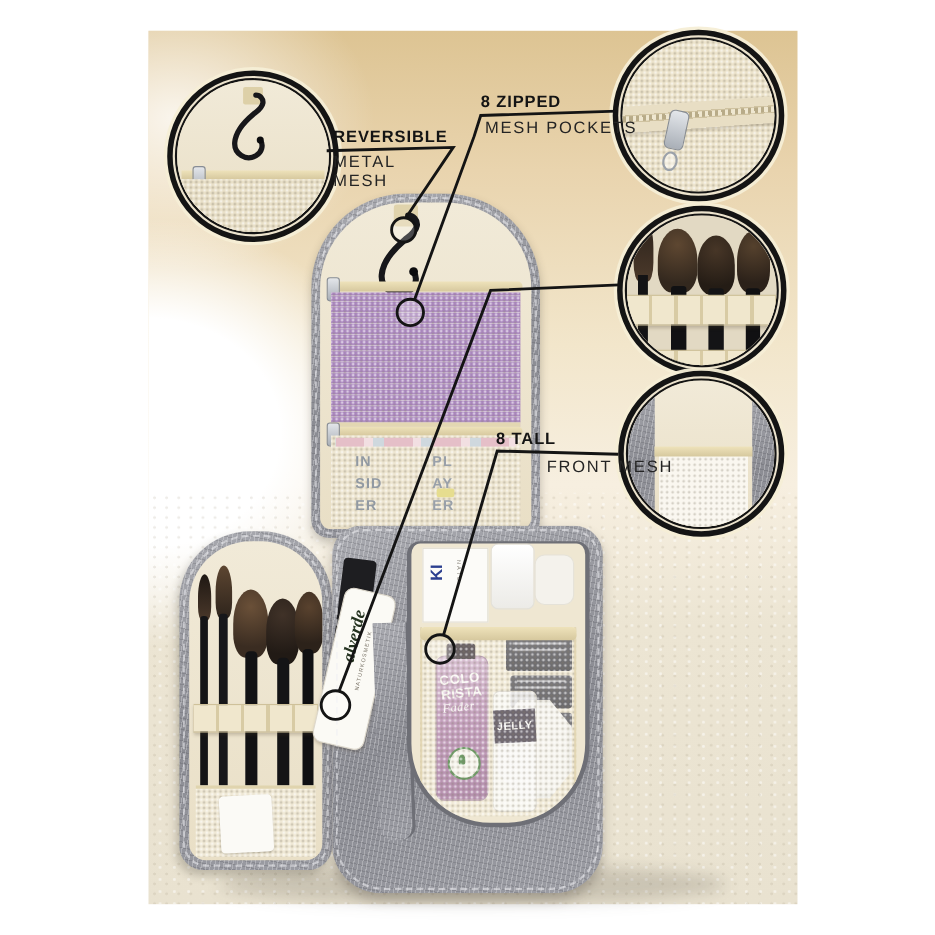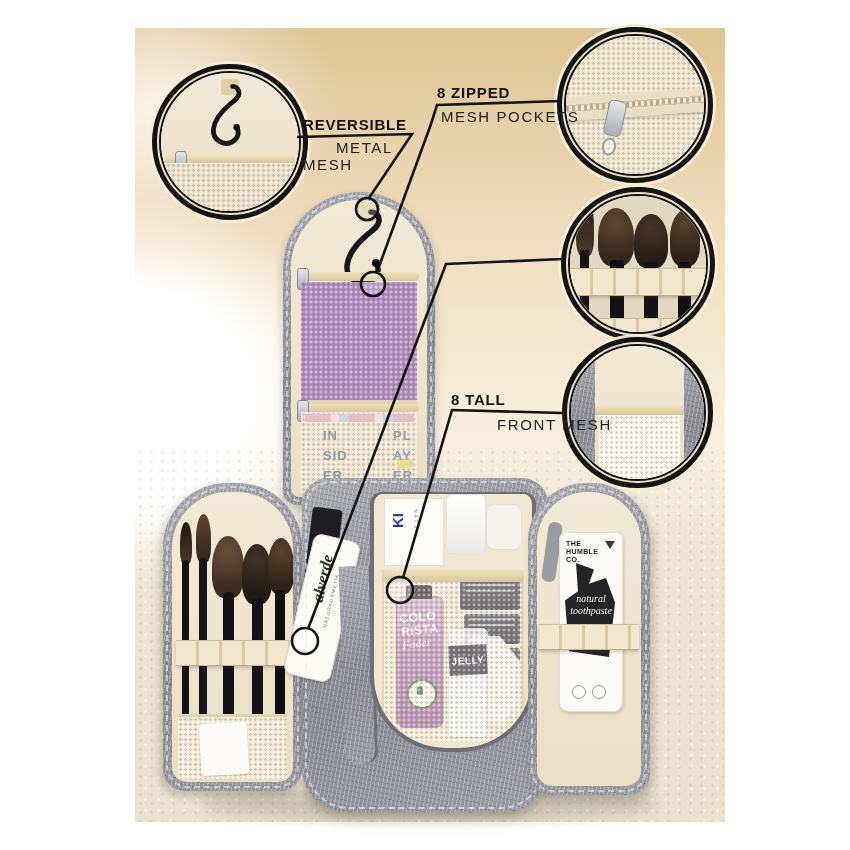--- a/index.html
+++ b/index.html
@@ -57,21 +57,21 @@
 
 <div class="stage">
 
   <div class="abs photo">
     <div class="abs sand-speckle"></div>
   </div>
 
   <div class="abs" style="left:200px;top:786px;width:460px;height:36px;border-radius:50%;
               background:rgba(60,55,45,.18);filter:blur(7px);"></div>
 
-  <div class="abs melange rim" style="left:283px;top:192px;width:152px;height:313px;border-radius:86px 86px 16px 16px;
+  <div class="abs melange rim" style="left:283px;top:176px;width:208px;height:313px;border-radius:86px 86px 16px 16px;
               box-shadow:0 4px 8px rgba(60,55,45,.25);">
     <div class="abs cream" style="inset:8px;border-radius:78px 78px 10px 10px;overflow:hidden;">
 
       <div class="abs" style="left:67px;top:2px;width:22px;height:20px;background:#e0d3ac;border-radius:3px;"></div>
 
       <svg class="abs" style="left:28px;top:6px;" width="100" height="96" viewBox="0 0 100 96">
         <path d="M52,6 a8 8 0 0 1 8,9 c-1,6 -6,9 -11,13 c-12,10 -20,20 -21,32 a16 16 0 0 0 24,15 c7,-4 9,-12 5,-18" fill="none" stroke="#17171a" stroke-width="5.5" stroke-linecap="round"></path>
         <circle cx="57" cy="57" r="4" fill="#0c0c0e"></circle>
       </svg>
 
@@ -212,49 +212,20 @@
           </div>
         </div>
 
         <div class="abs mesh-dots" style="inset:0;background-color:rgba(247,243,232,.25);
                     border-left:2px solid rgba(222,209,170,.8);border-right:2px solid rgba(222,209,170,.8);"></div>
         <div class="abs binding" style="left:0;top:0;width:142px;height:12px;border-radius:4px;"></div>
       </div>
     </div>
   </div>
 
-  <div class="abs melange rim" style="left:528px;top:483px;width:122px;height:312px;border-radius:58px 58px 22px 22px;
-              box-shadow:4px 5px 8px rgba(60,55,45,.25);">
-    <div class="abs cream" style="inset:9px;border-radius:50px 50px 15px 15px;overflow:hidden;">
-      <div class="abs" style="left:8px;top:30px;width:14px;height:60px;background:#9b9ca2;border-radius:6px;transform:rotate(8deg);"></div>
-
-      <div class="abs" style="left:22px;top:40px;width:62px;height:178px;background:#fbfaf7;border:1px solid #e2dfd6;
-                  border-radius:7px 7px 10px 10px;box-shadow:1px 2px 3px rgba(70,60,45,.2);">
-        <div class="abs" style="left:6px;top:7px;font-weight:bold;font-size:7px;line-height:8px;letter-spacing:.4px;color:#1c1c1e;">
-          <span style="display:block">THE</span>
-          <span style="display:block">HUMBLE</span>
-          <span style="display:block">CO.</span>
-        </div>
-        <div class="abs" style="right:7px;top:8px;width:0;height:0;border-left:5px solid transparent;
-                    border-right:5px solid transparent;border-top:8px solid #3a3a3e;"></div>
-
-        <div class="abs" style="left:5px;top:30px;width:50px;height:94px;background:#242426;
-                    clip-path:polygon(22% 0,58% 7%,48% 22%,82% 16%,100% 42%,88% 100%,8% 94%,0 40%,26% 30%);"></div>
-        <div class="abs" style="left:0;top:60px;width:62px;text-align:center;color:#f6f4ee;
-                    font-family:'Liberation Serif',serif;font-style:italic;font-size:10px;line-height:12px;">
-          <span style="display:block">natural</span>
-          <span style="display:block">toothpaste</span>
-        </div>
-        <div class="abs" style="left:12px;top:152px;width:12px;height:12px;border:1.5px solid #9a968c;border-radius:50%;"></div>
-        <div class="abs" style="left:32px;top:152px;width:12px;height:12px;border:1.5px solid #9a968c;border-radius:50%;"></div>
-      </div>
-
-      <div class="abs band" style="left:2px;right:2px;top:132px;height:24px;"></div>
-    </div>
-  </div>
 
   <div class="abs callout" style="left:152px;top:64px;width:146px;height:146px;">
     <div class="inner">
       <div class="abs cream" style="inset:0;"></div>
       <div class="abs" style="left:60px;top:6px;width:18px;height:16px;background:#ddd0a8;border-radius:2px;"></div>
       <svg class="abs" style="left:30px;top:8px;" width="80" height="78" viewBox="0 0 100 96">
         <path d="M52,6 a8 8 0 0 1 8,9 c-1,6 -6,9 -11,13 c-12,10 -20,20 -21,32 a16 16 0 0 0 24,15 c7,-4 9,-12 5,-18" fill="none" stroke="#17171a" stroke-width="6" stroke-linecap="round"></path>
         <circle cx="57" cy="57" r="4" fill="#0c0c0e"></circle>
       </svg>
       <div class="abs binding" style="left:4px;top:82px;right:4px;height:8px;"></div>
@@ -316,21 +287,21 @@
       <circle cx="373" cy="284" r="12" fill="rgba(255,255,255,0.22)"></circle>
       <polyline points="563,259 446,264 308,629"></polyline>
       <circle cx="305" cy="641" r="13" fill="rgba(255,255,255,0.22)"></circle>
       <polyline points="562,413 452,410 403,578"></polyline>
       <circle cx="400" cy="590" r="13" fill="rgba(255,255,255,0.22)"></circle>
     </g>
   </svg>
 
   <div class="abs" style="left:303px;top:116px;">
     <div class="lbl-bold">REVERSIBLE</div>
-    <div class="lbl-reg" style="margin-top:6px;padding-left:33px;">METAL</div>
+    <div class="lbl-reg" style="margin-top:6px;">METAL</div>
     <div class="lbl-reg">MESH</div>
   </div>
 
   <div class="abs" style="left:437px;top:84px;">
     <div class="lbl-bold">8 ZIPPED</div>
     <div class="lbl-reg" style="margin:7px 0 0 4px;">MESH POCKETS</div>
   </div>
 
 
   <div class="abs" style="left:451px;top:391px;">

